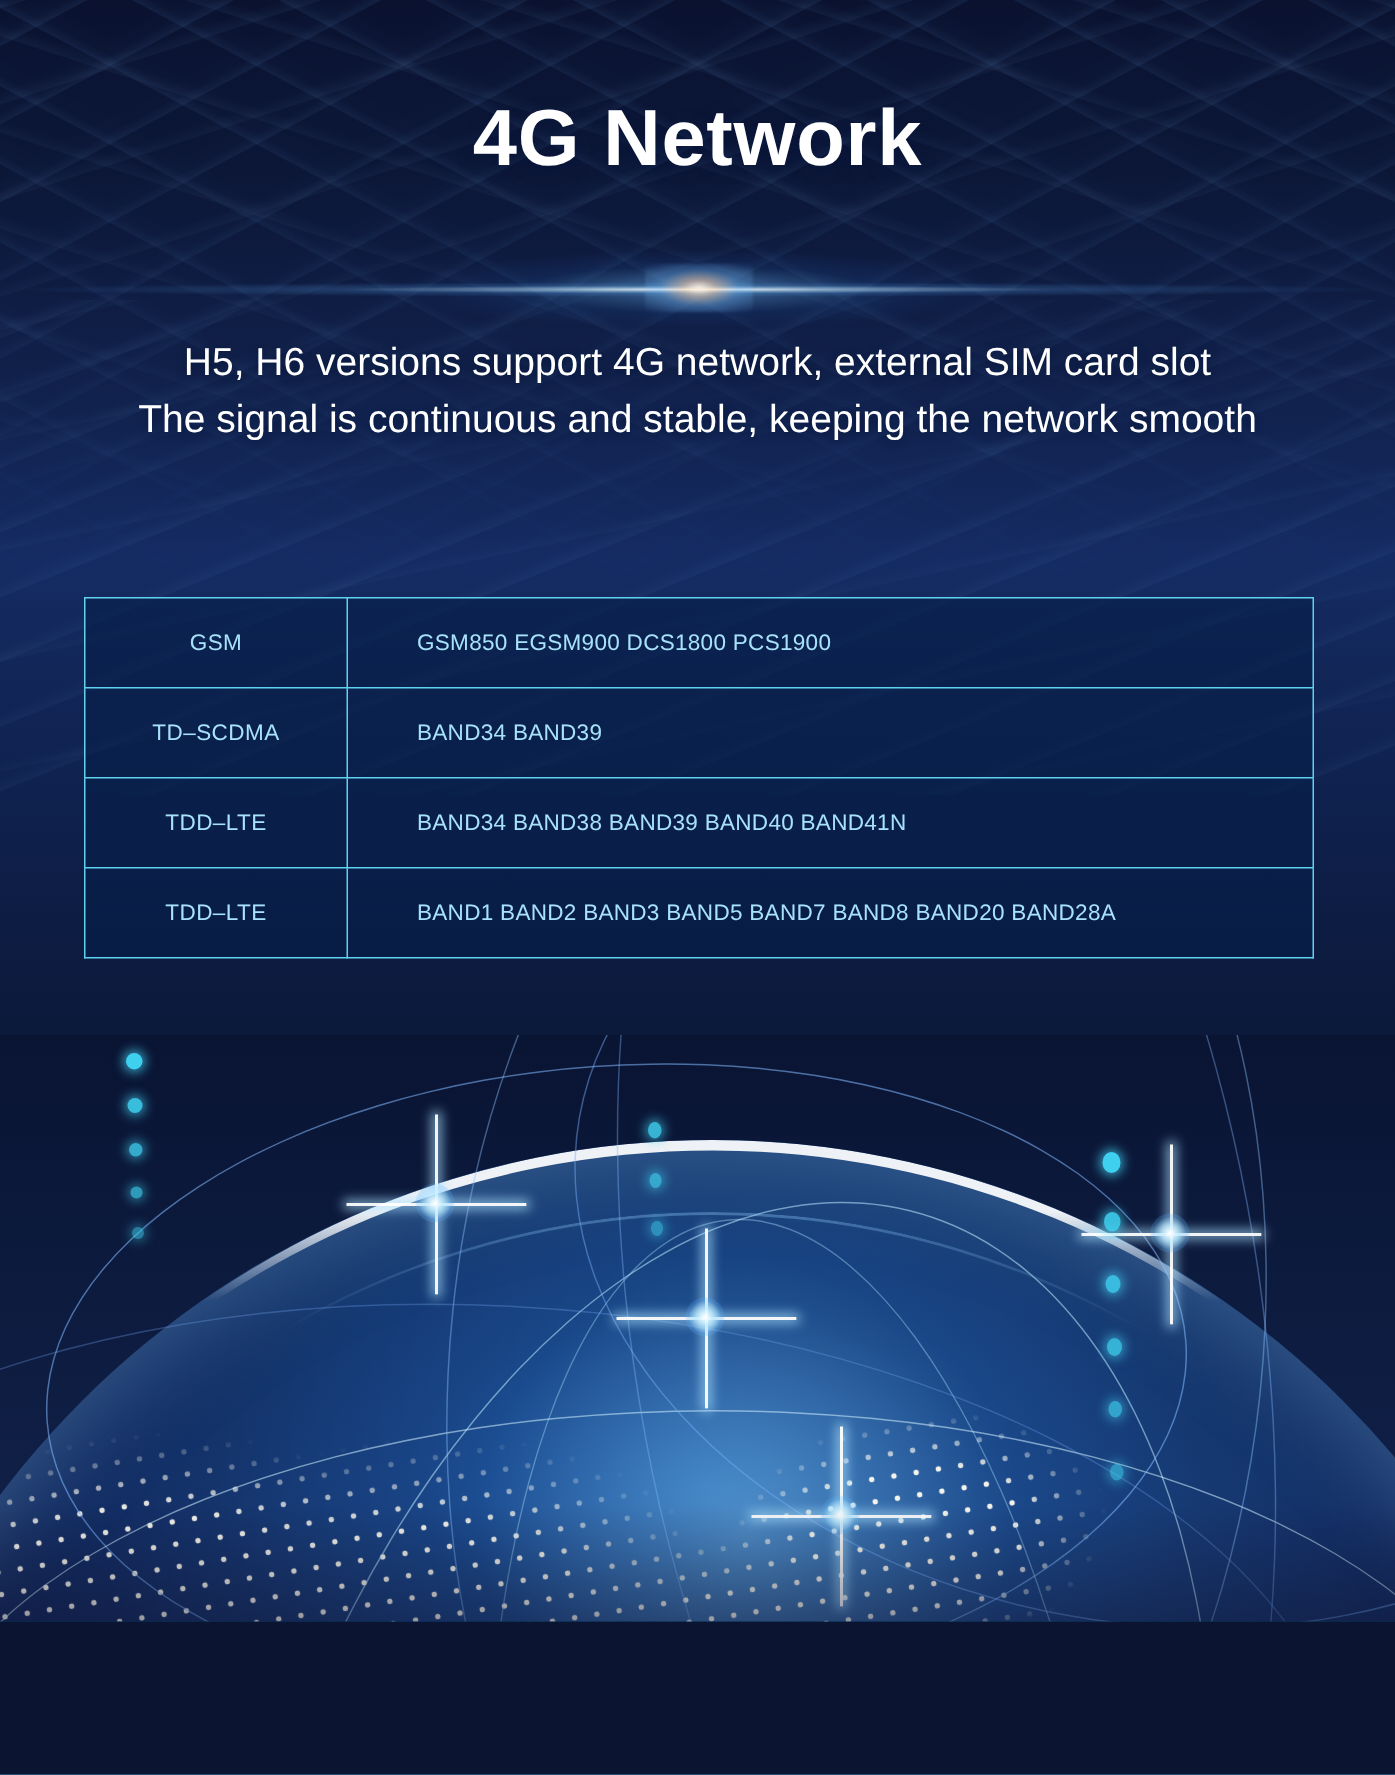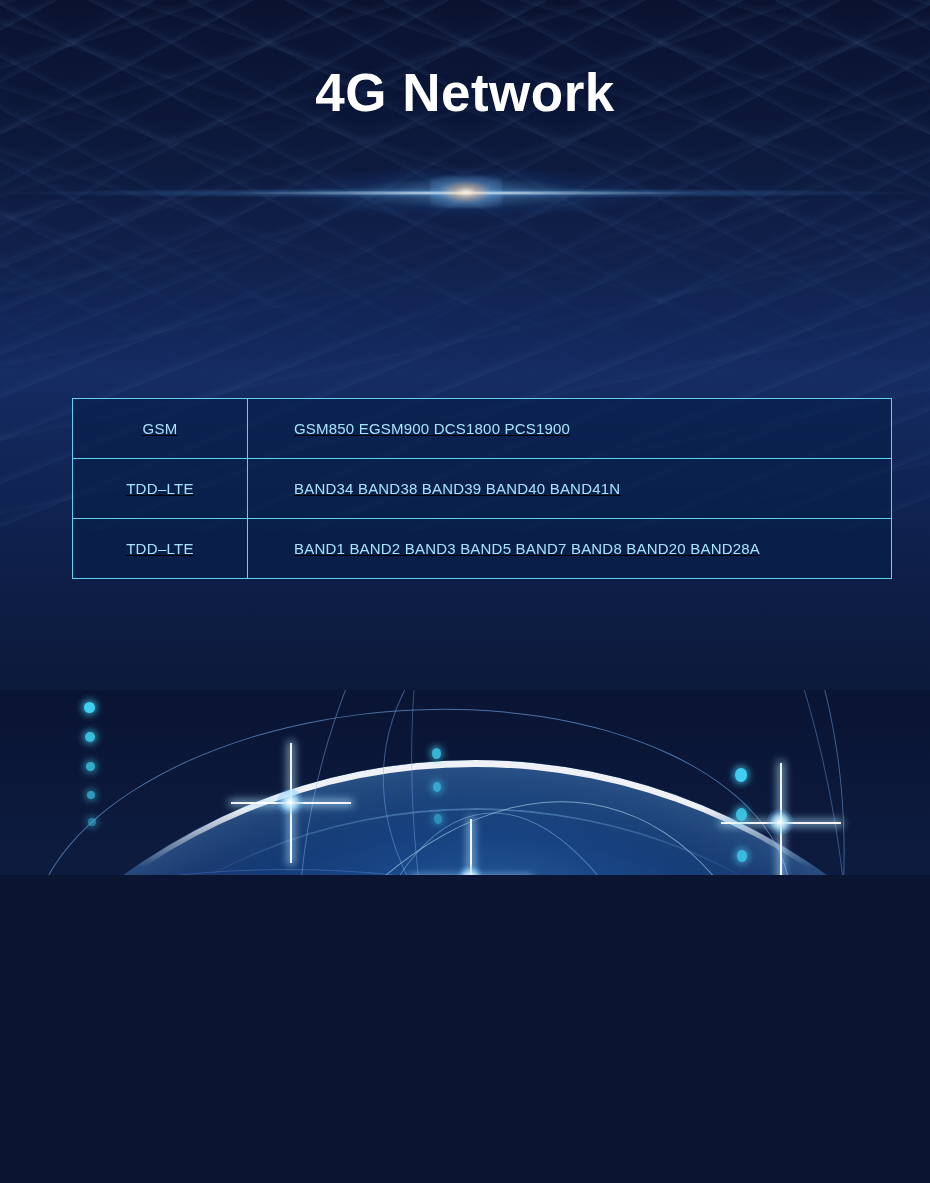--- a/index.html
+++ b/index.html
@@ -7,21 +7,21 @@
     padding: 0;
     background: #0b1430;
   }
   body {
     font-family: "Liberation Sans", sans-serif;
   }
 
   .page {
     position: relative;
     width: 930px;
-    height: 875px;
+    height: 1081px;
     overflow: hidden;
     background: #0369a1;
   }
   .sky-base {
     position: absolute; left:0; top:0; width:930px; height:720px;
     background: linear-gradient(180deg,
         #0a1230 0%,
         #0c1738 16%,
         #102049 34%,
         #13275a 46%,
@@ -109,25 +109,24 @@
     color: #ffffff;
     font-size: 26px;
     line-height: 38px;
     text-shadow: 0 1px 6px rgba(0,18,55,.6);
   }
   .subtitle div { white-space: nowrap; }
 
   
   .spec-table {
     position: absolute;
-    left: 72px; top: 398px;
+    left: 56px; top: 398px;
     width: 820px;
     border-collapse: collapse;
     table-layout: fixed;
-    text-decoration: underline;
   }
   .spec-table td {
     border: 1.5px solid #5fd2f0;
     height: 57px;
     color: #a8e2fa;
     font-size: 15px;
     background: rgba(7,30,72,0.62);
     vertical-align: middle;
   }
   .spec-table td.k {
@@ -302,26 +301,34 @@
 <div class="page">
 
   <div class="sky-base"></div>
   <div class="streaks"></div>
   <div class="streaks right"></div>
   <div class="streaks-lower"></div>
   <div class="flare-bar"></div>
   <div class="flare-core"></div>
 
   <div class="title">4G Network</div>
+  <div class="subtitle">
+    <div>H5, H6 versions support 4G network, external SIM card slot</div>
+    <div>The signal is continuous and stable, keeping the network smooth</div>
+  </div>
 
   <table class="spec-table">
     <tbody>
       <tr>
         <td class="k">GSM</td>
         <td class="v">GSM850 EGSM900 DCS1800 PCS1900</td>
+      </tr>
+      <tr>
+        <td class="k">TD–SCDMA</td>
+        <td class="v">BAND34 BAND39</td>
       </tr>
       <tr>
         <td class="k">TDD–LTE</td>
         <td class="v">BAND34 BAND38 BAND39 BAND40 BAND41N</td>
       </tr>
       <tr>
         <td class="k">TDD–LTE</td>
         <td class="v">BAND1 BAND2 BAND3 BAND5 BAND7 BAND8 BAND20 BAND28A</td>
       </tr>
     </tbody>

